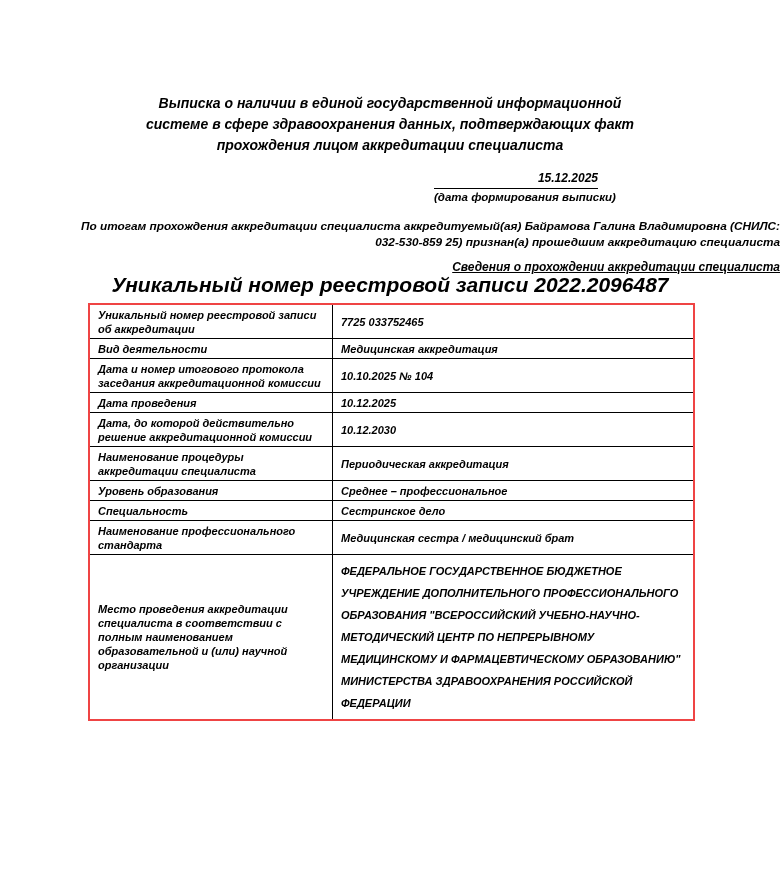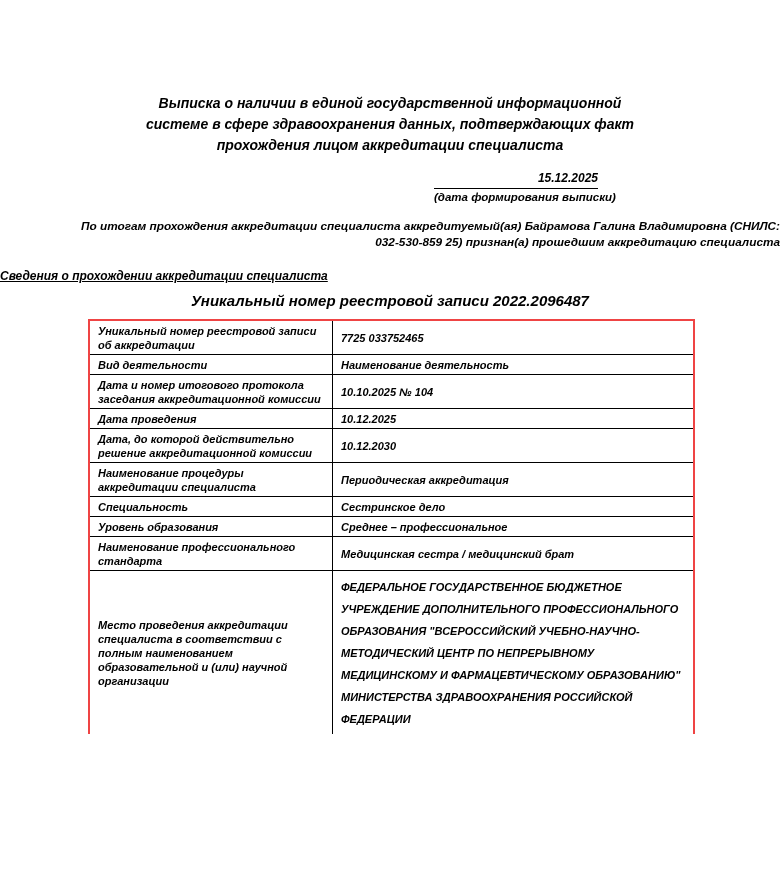--- a/index.html
+++ b/index.html
@@ -42,30 +42,29 @@
     line-height: 14px;
     white-space: nowrap;
   }
   .intro {
     margin-top: 15px;
     text-align: right;
     font-size: 11.8px;
     line-height: 15.5px;
   }
   .section-heading {
-    margin-top: 19px;
-    text-align: left;
+    margin-top: 10px;
+    text-align: right;
     font-size: 12px;
     line-height: 15px;
     text-decoration: underline;
   }
   .registry-heading {
-    margin-top: 7px;
     text-align: center;
-    font-size: 15px;
+    font-size: 21px;
     line-height: 19px;
   }
   table.acc-table {
     margin-top: 9px;
     margin-left: 88px;
     width: 602px;
     border-collapse: collapse;
     border: 2px solid #ef4444;
     table-layout: fixed;
   }
@@ -106,45 +105,45 @@
   <div class="registry-heading">Уникальный номер реестровой записи 2022.2096487</div>
 
   <table class="acc-table">
     <tbody>
       <tr>
         <td class="label-cell">Уникальный номер реестровой записи об аккредитации</td>
         <td class="value-cell">7725 033752465</td>
       </tr>
       <tr>
         <td class="label-cell">Вид деятельности</td>
-        <td class="value-cell">Наименование деятельность</td>
+        <td class="value-cell">Медицинская аккредитация</td>
       </tr>
       <tr>
         <td class="label-cell">Дата и номер итогового протокола заседания аккредитационной комиссии</td>
         <td class="value-cell">10.10.2025 № 104</td>
       </tr>
       <tr>
         <td class="label-cell">Дата проведения</td>
         <td class="value-cell">10.12.2025</td>
       </tr>
       <tr>
         <td class="label-cell">Дата, до которой действительно решение аккредитационной комиссии</td>
         <td class="value-cell">10.12.2030</td>
       </tr>
       <tr>
         <td class="label-cell">Наименование процедуры аккредитации специалиста</td>
         <td class="value-cell">Периодическая аккредитация</td>
       </tr>
       <tr>
+        <td class="label-cell">Уровень образования</td>
+        <td class="value-cell">Среднее – профессиональное</td>
+      </tr>
+      <tr>
         <td class="label-cell">Специальность</td>
         <td class="value-cell">Сестринское дело</td>
-      </tr>
-      <tr>
-        <td class="label-cell">Уровень образования</td>
-        <td class="value-cell">Среднее – профессиональное</td>
       </tr>
       <tr>
         <td class="label-cell">Наименование профессионального стандарта</td>
         <td class="value-cell">Медицинская сестра / медицинский брат</td>
       </tr>
       <tr>
         <td class="label-cell">Место проведения аккредитации специалиста в соответствии с полным наименованием образовательной и (или) научной организации</td>
         <td class="value-cell org">ФЕДЕРАЛЬНОЕ ГОСУДАРСТВЕННОЕ БЮДЖЕТНОЕ УЧРЕЖДЕНИЕ ДОПОЛНИТЕЛЬНОГО ПРОФЕССИОНАЛЬНОГО ОБРАЗОВАНИЯ "ВСЕРОССИЙСКИЙ УЧЕБНО-НАУЧНО-МЕТОДИЧЕСКИЙ ЦЕНТР ПО НЕПРЕРЫВНОМУ МЕДИЦИНСКОМУ И ФАРМАЦЕВТИЧЕСКОМУ ОБРАЗОВАНИЮ" МИНИСТЕРСТВА ЗДРАВООХРАНЕНИЯ РОССИЙСКОЙ ФЕДЕРАЦИИ</td>
       </tr>
     </tbody>

